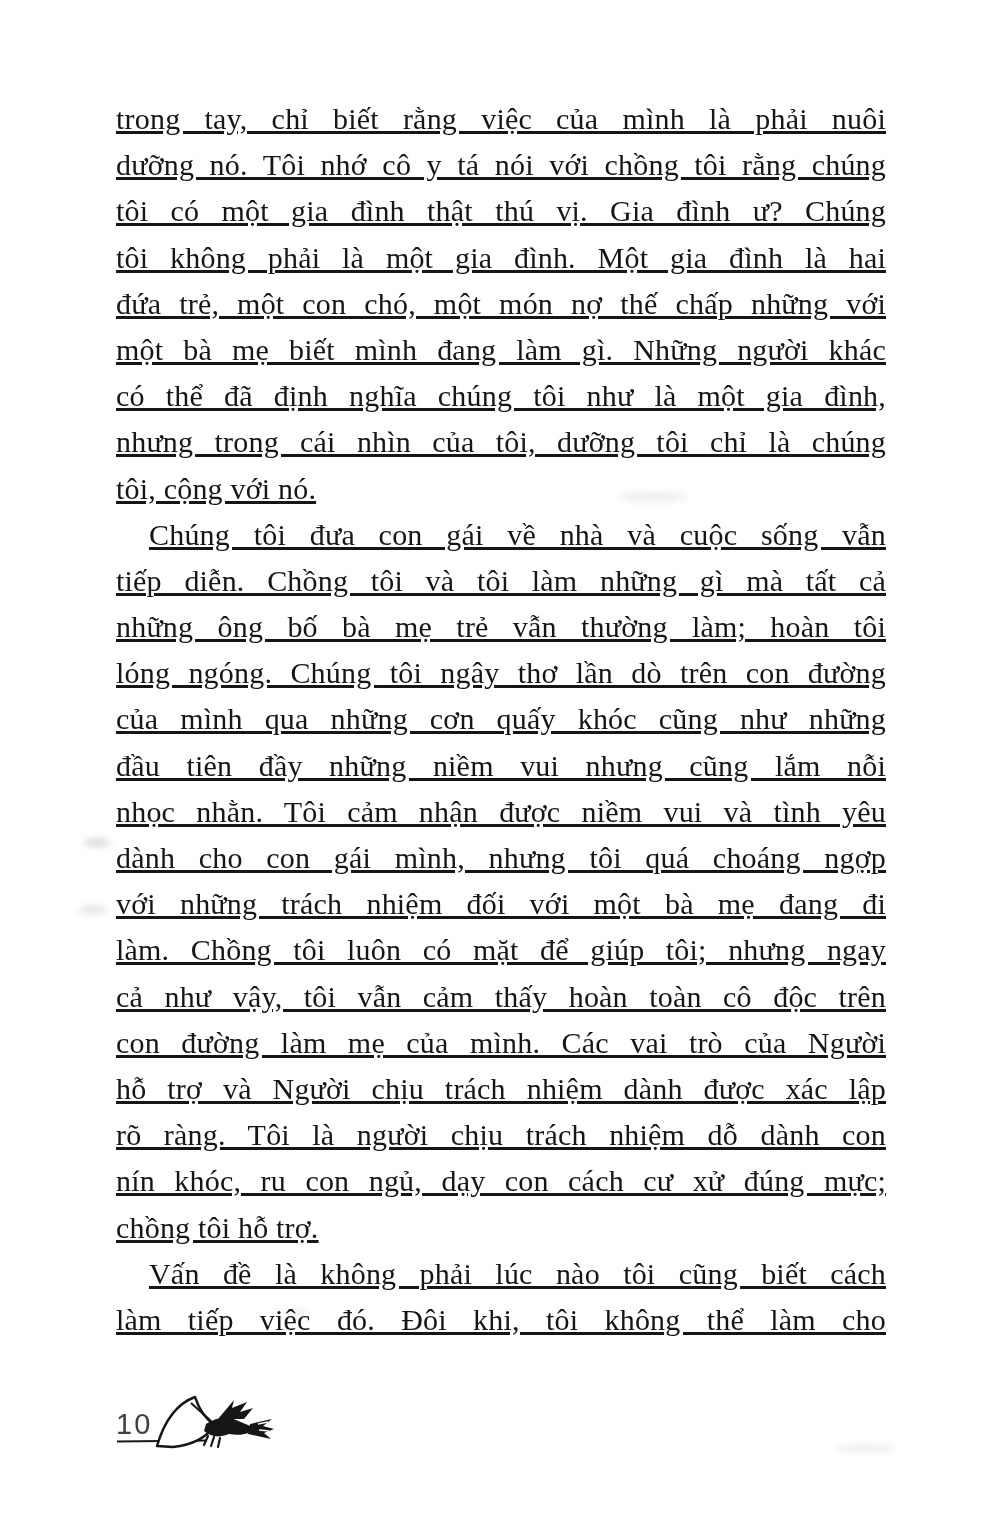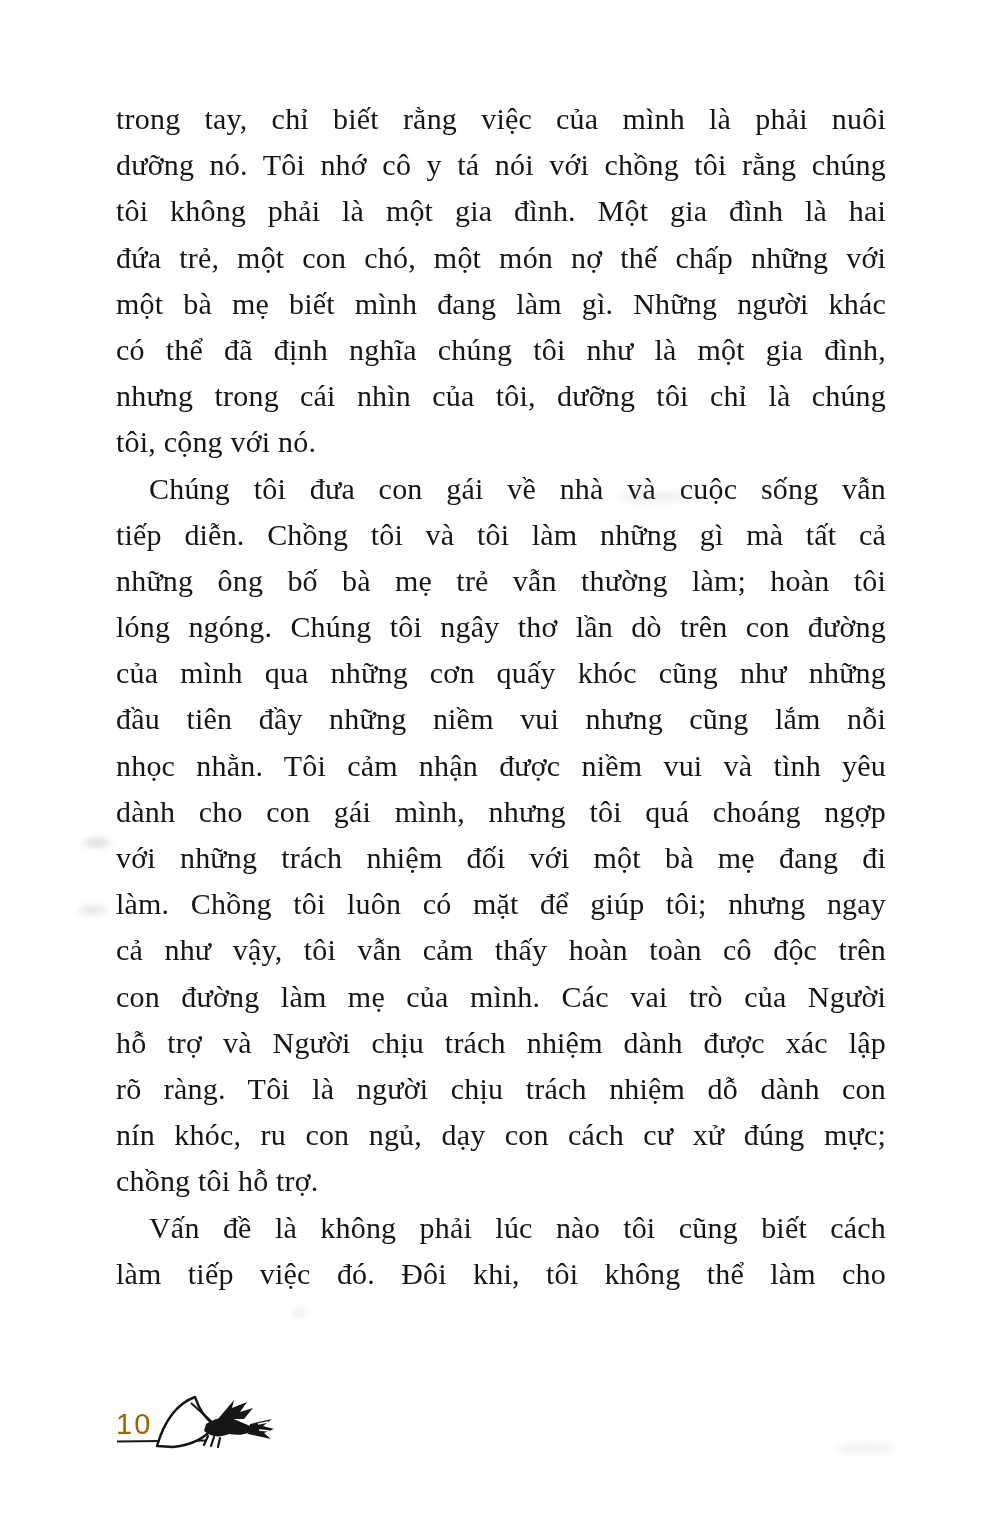--- a/index.html
+++ b/index.html
@@ -19,36 +19,37 @@
   }
   .para { margin: 0; }
   .line {
     font-size: 30px;
     line-height: 46.2px;
     height: 46.2px;
     text-align: justify;
     text-align-last: justify;
     letter-spacing: 0.2px;
     white-space: nowrap;
+    text-decoration: underline;
   }
   .line.no-just { text-align-last: left; }
   .para.indent .line:first-child { text-indent: 33px; }
 
   .footer {
     position: absolute;
     left: 116px; top: 1396px;
     width: 240px; height: 64px;
   }
   .folio {
     position: absolute;
     left: 0; top: 12px;
     font-family: "Liberation Sans", sans-serif;
     font-size: 29px;
     letter-spacing: 2px;
-    color: #a16207;
+    color: #404040;
   }
   .folio-rule {
     position: absolute;
     left: 1px; top: 44px;
     width: 90px; height: 0;
     border-top: 2.5px solid #181818;
     transform: rotate(-0.6deg);
   }
   .ornament {
     position: absolute;
@@ -72,20 +73,21 @@
 </style>
 </head>
 <body>
 
 <div class="page">
 
   <div class="text-block">
       <div class="para">
         <div class="line">trong tay, chỉ biết rằng việc của mình là phải nuôi</div>
         <div class="line">dưỡng nó. Tôi nhớ cô y tá nói với chồng tôi rằng chúng</div>
+        <div class="line">tôi có một gia đình thật thú vị. Gia đình ư? Chúng</div>
         <div class="line">tôi không phải là một gia đình. Một gia đình là hai</div>
         <div class="line">đứa trẻ, một con chó, một món nợ thế chấp những với</div>
         <div class="line">một bà mẹ biết mình đang làm gì. Những người khác</div>
         <div class="line">có thể đã định nghĩa chúng tôi như là một gia đình,</div>
         <div class="line">nhưng trong cái nhìn của tôi, dưỡng tôi chỉ là chúng</div>
         <div class="line no-just">tôi, cộng với nó.</div>
       </div>
       <div class="para indent">
         <div class="line">Chúng tôi đưa con gái về nhà và cuộc sống vẫn</div>
         <div class="line">tiếp diễn. Chồng tôi và tôi làm những gì mà tất cả</div>

